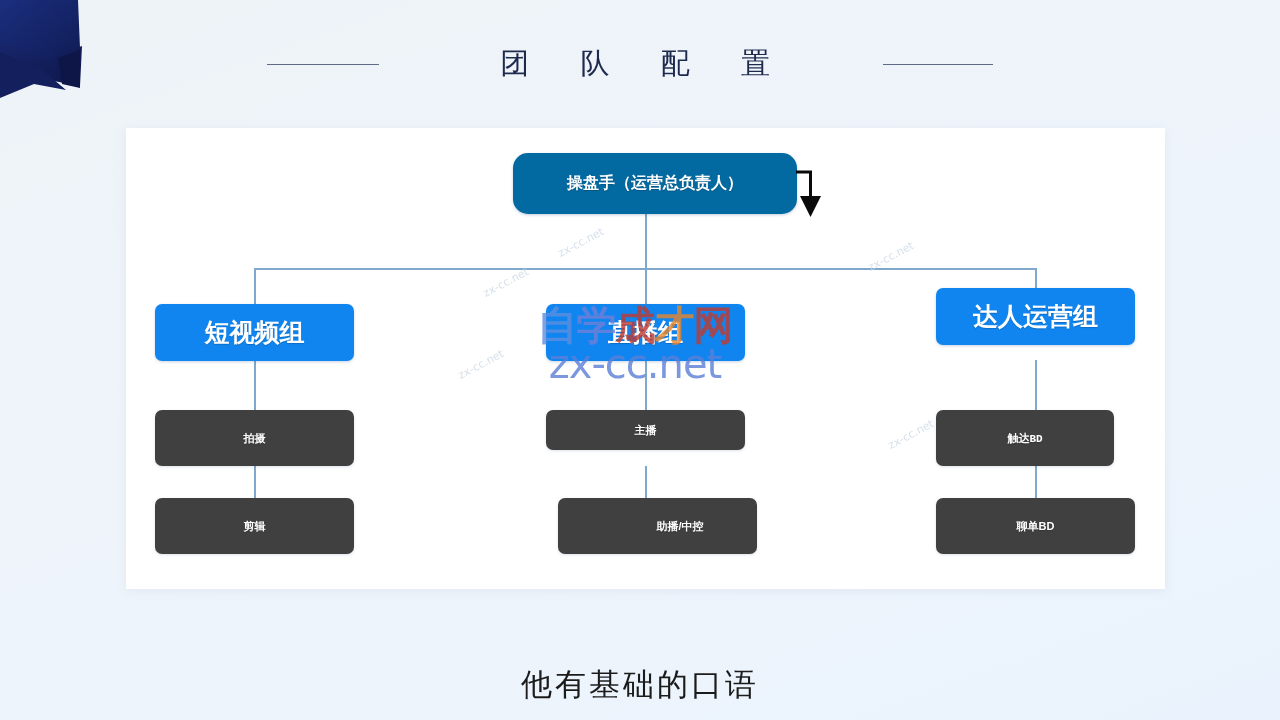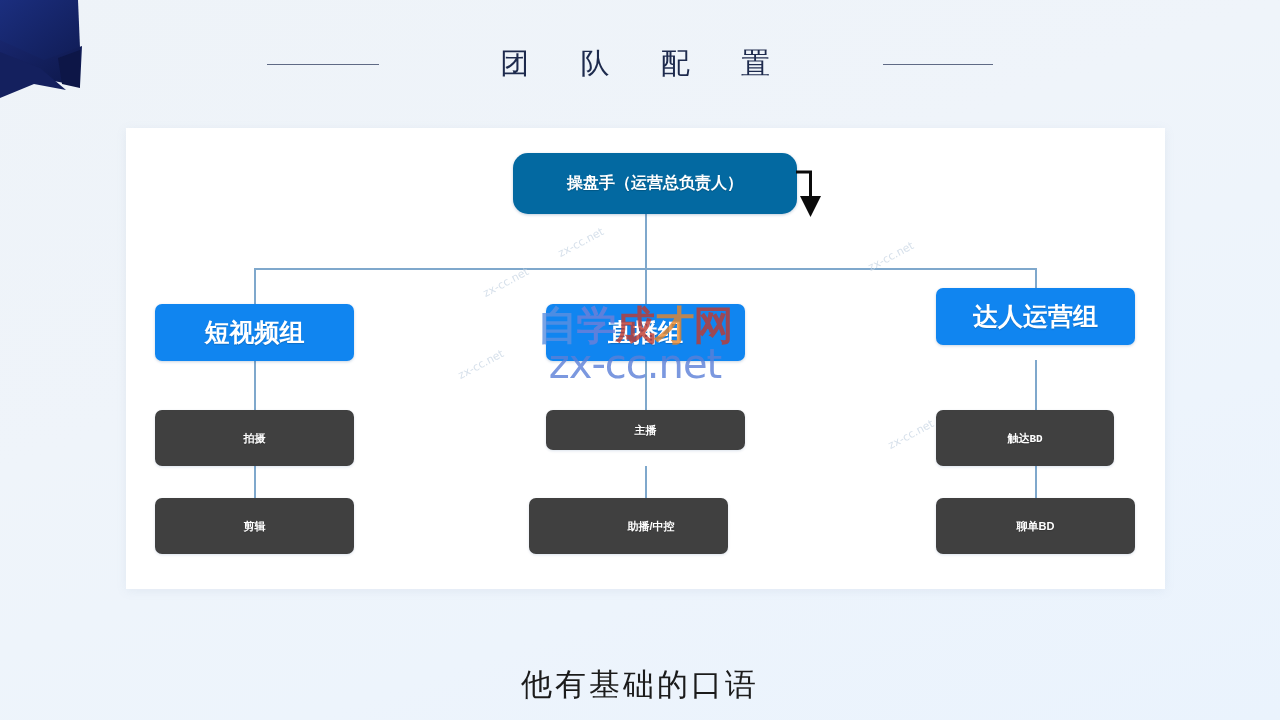--- a/index.html
+++ b/index.html
@@ -162,21 +162,21 @@
 
     <div class="node lvl2" style="left:29px; top:176px; width:199px; height:57px;">短视频组</div>
     <div class="node lvl2" style="left:420px; top:176px; width:199px; height:57px;">直播组</div>
     <div class="node lvl2" style="left:810px; top:160px; width:199px; height:57px;">达人运营组</div>
 
     <div class="node lvl3" style="left:29px; top:282px; width:199px; height:56px;">拍摄</div>
     <div class="node lvl3" style="left:420px; top:282px; width:199px; height:40px;">主播</div>
     <div class="node lvl3" style="left:810px; top:282px; width:178px; height:56px;font-family:Liberation Mono, monospace;">触达BD</div>
 
     <div class="node lvl3" style="left:29px; top:370px; width:199px; height:56px;">剪辑</div>
-    <div class="node lvl3" style="left:403px; top:370px; width:199px; height:56px;padding-left:45px;">助播/中控</div>
+    <div class="node lvl3" style="left:432px; top:370px; width:199px; height:56px;padding-left:45px;">助播/中控</div>
     <div class="node lvl3" style="left:810px; top:370px; width:199px; height:56px;">聊单BD</div>
 
     <div id="cursor-arrow" style="left:668px; top:40px;">
       <svg width="34" height="52" viewBox="0 0 34 52">
         <path d="M2 4 H18" stroke="#0b0b0b" stroke-width="3" fill="none"></path>
         <path d="M16.5 4 V30" stroke="#0b0b0b" stroke-width="3" fill="none"></path>
         <polygon points="6,28 27,28 16.5,49" fill="#0b0b0b"></polygon>
       </svg>
     </div>
 

